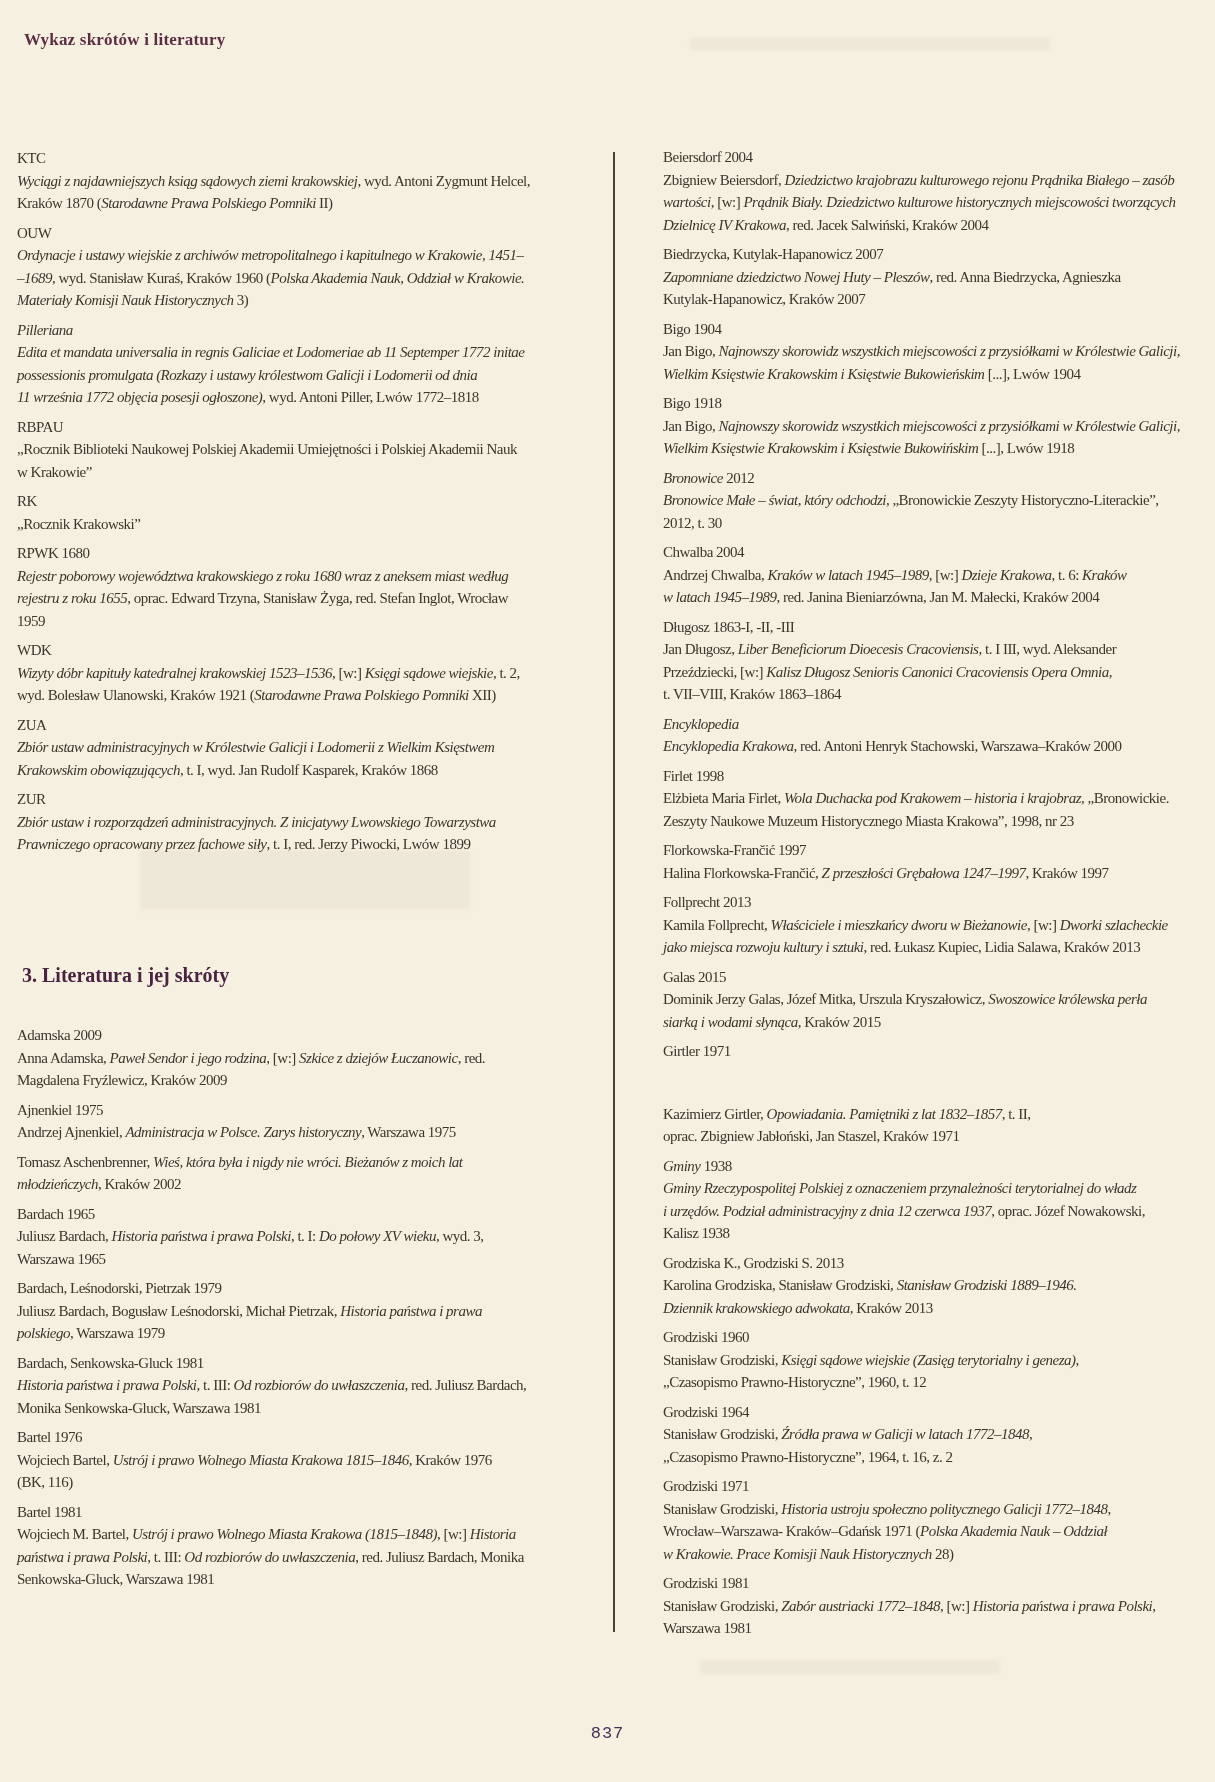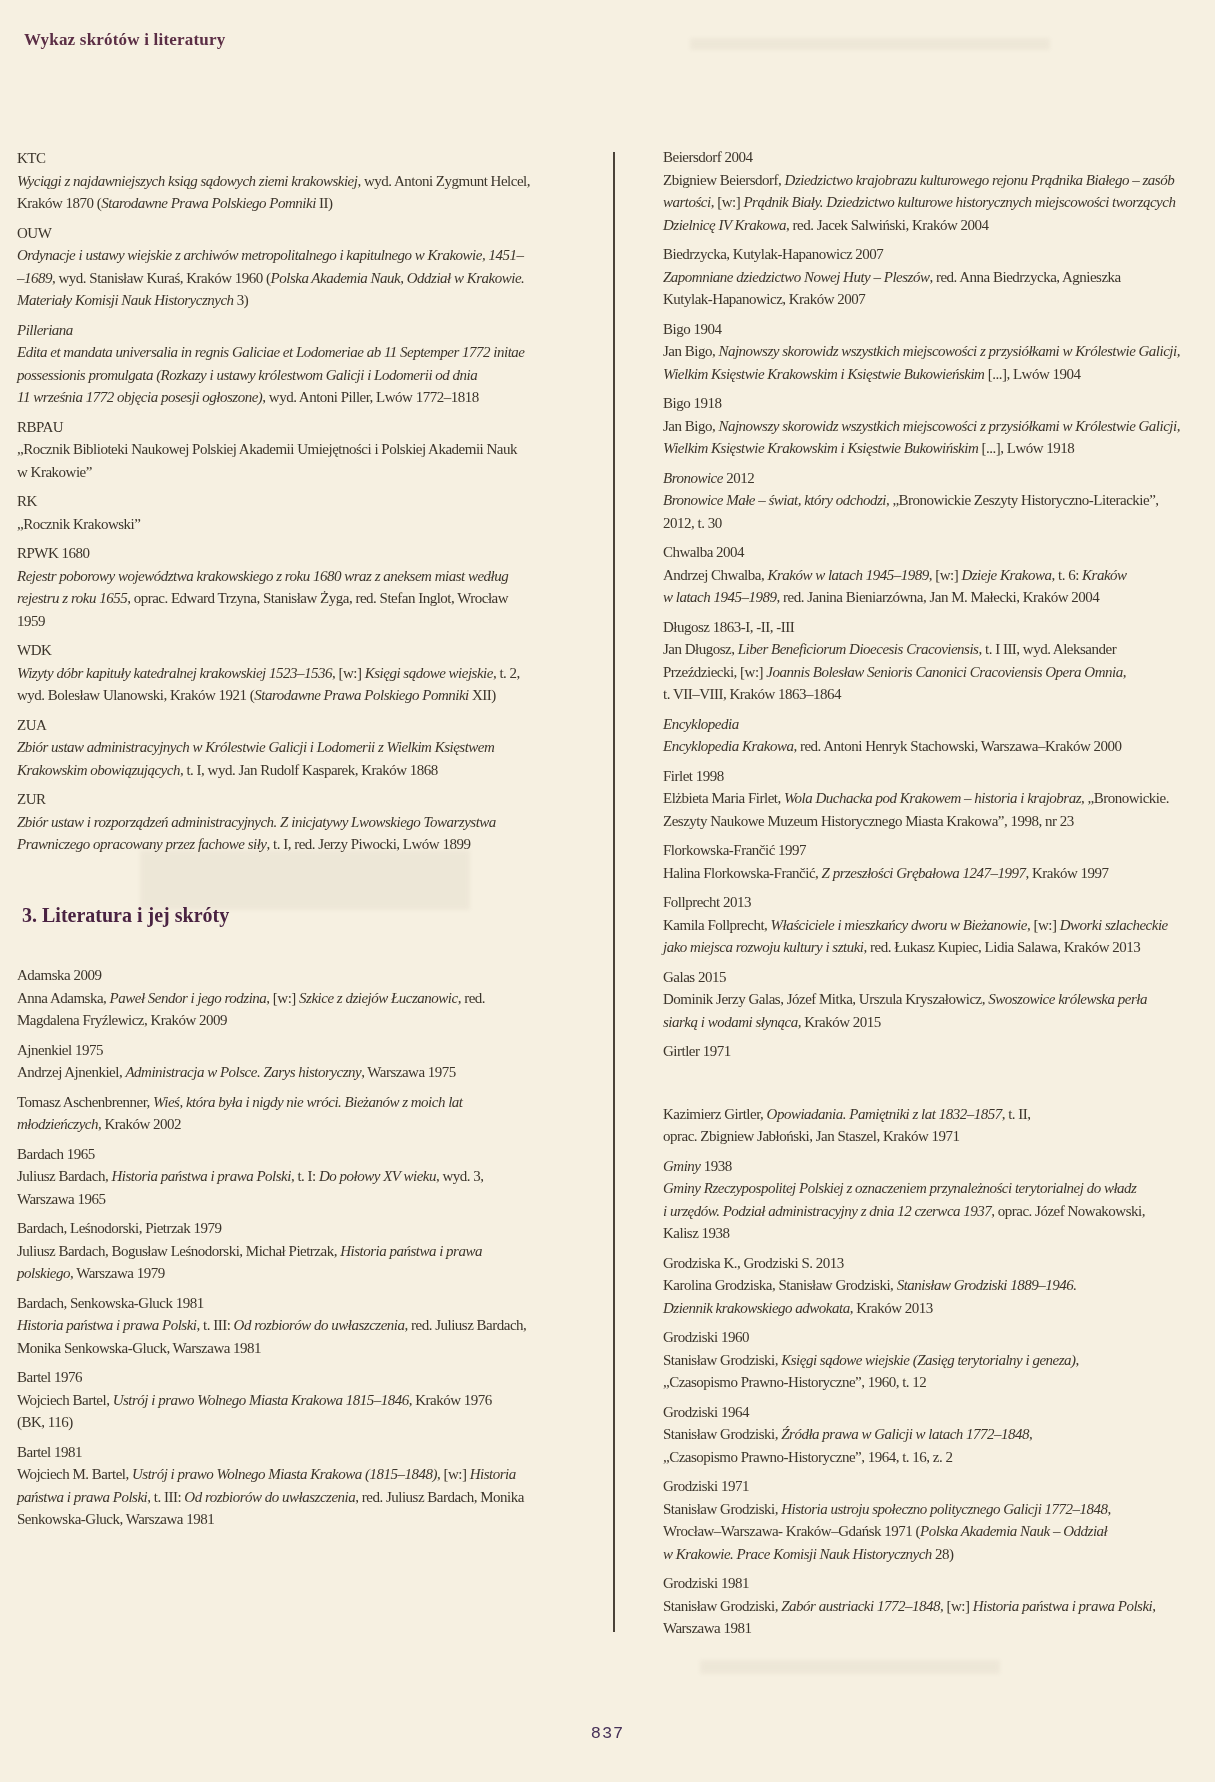--- a/index.html
+++ b/index.html
@@ -31,21 +31,21 @@
   .col-left  { left:17px;  top:147px; width:578px; }
   .col-right { left:663px; top:146px; width:556px; }
   .entry { margin-bottom:7px; }
   .entry .label { white-space:nowrap; }
   .entry .label.spaced { margin-bottom:40px; }
   .entry .line { white-space:nowrap; }
   .it { font-style:italic; }
   .section-heading {
     font-size:20px; font-weight:bold;
     color:var(--accent,#4a2342);
-    margin:48px 0 38px 5px;
+    margin:108px 0 38px 5px;
     letter-spacing:0;
   }
   .page-number {
     position:absolute; top:1724px; left:0; width:100%;
     text-align:center;
     font-size:17px;
     color:var(--pagenum,#473158);
     letter-spacing:1px;
     font-family:Liberation Mono, monospace;
   }
@@ -188,21 +188,21 @@
           <div class="line"><span>2012, t. 30</span></div>
         </div>
         <div class="entry">
           <div class="label"><span>Chwalba 2004</span></div>
           <div class="line"><span>Andrzej Chwalba, </span><span class="it">Kraków w latach 1945–1989</span><span>, [w:] </span><span class="it">Dzieje Krakowa</span><span>, t. 6: </span><span class="it">Kraków</span></div>
           <div class="line"><span class="it">w latach 1945–1989</span><span>, red. Janina Bieniarzówna, Jan M. Małecki, Kraków 2004</span></div>
         </div>
         <div class="entry">
           <div class="label"><span>Długosz 1863-I, -II, -III</span></div>
           <div class="line"><span>Jan Długosz, </span><span class="it">Liber Beneficiorum Dioecesis Cracoviensis</span><span>, t. I III, wyd. Aleksander</span></div>
-          <div class="line"><span>Przeździecki, [w:] </span><span class="it">Joannis Bolesław Senioris Canonici Cracoviensis Opera Omnia</span><span>,</span></div>
+          <div class="line"><span>Przeździecki, [w:] </span><span class="it">Kalisz Długosz Senioris Canonici Cracoviensis Opera Omnia</span><span>,</span></div>
           <div class="line"><span>t. VII–VIII, Kraków 1863–1864</span></div>
         </div>
         <div class="entry">
           <div class="label"><span class="it">Encyklopedia</span></div>
           <div class="line"><span class="it">Encyklopedia Krakowa</span><span>, red. Antoni Henryk Stachowski, Warszawa–Kraków 2000</span></div>
         </div>
         <div class="entry">
           <div class="label"><span>Firlet 1998</span></div>
           <div class="line"><span>Elżbieta Maria Firlet, </span><span class="it">Wola Duchacka pod Krakowem – historia i krajobraz</span><span>, „Bronowickie.</span></div>
           <div class="line"><span>Zeszyty Naukowe Muzeum Historycznego Miasta Krakowa”, 1998, nr 23</span></div>

